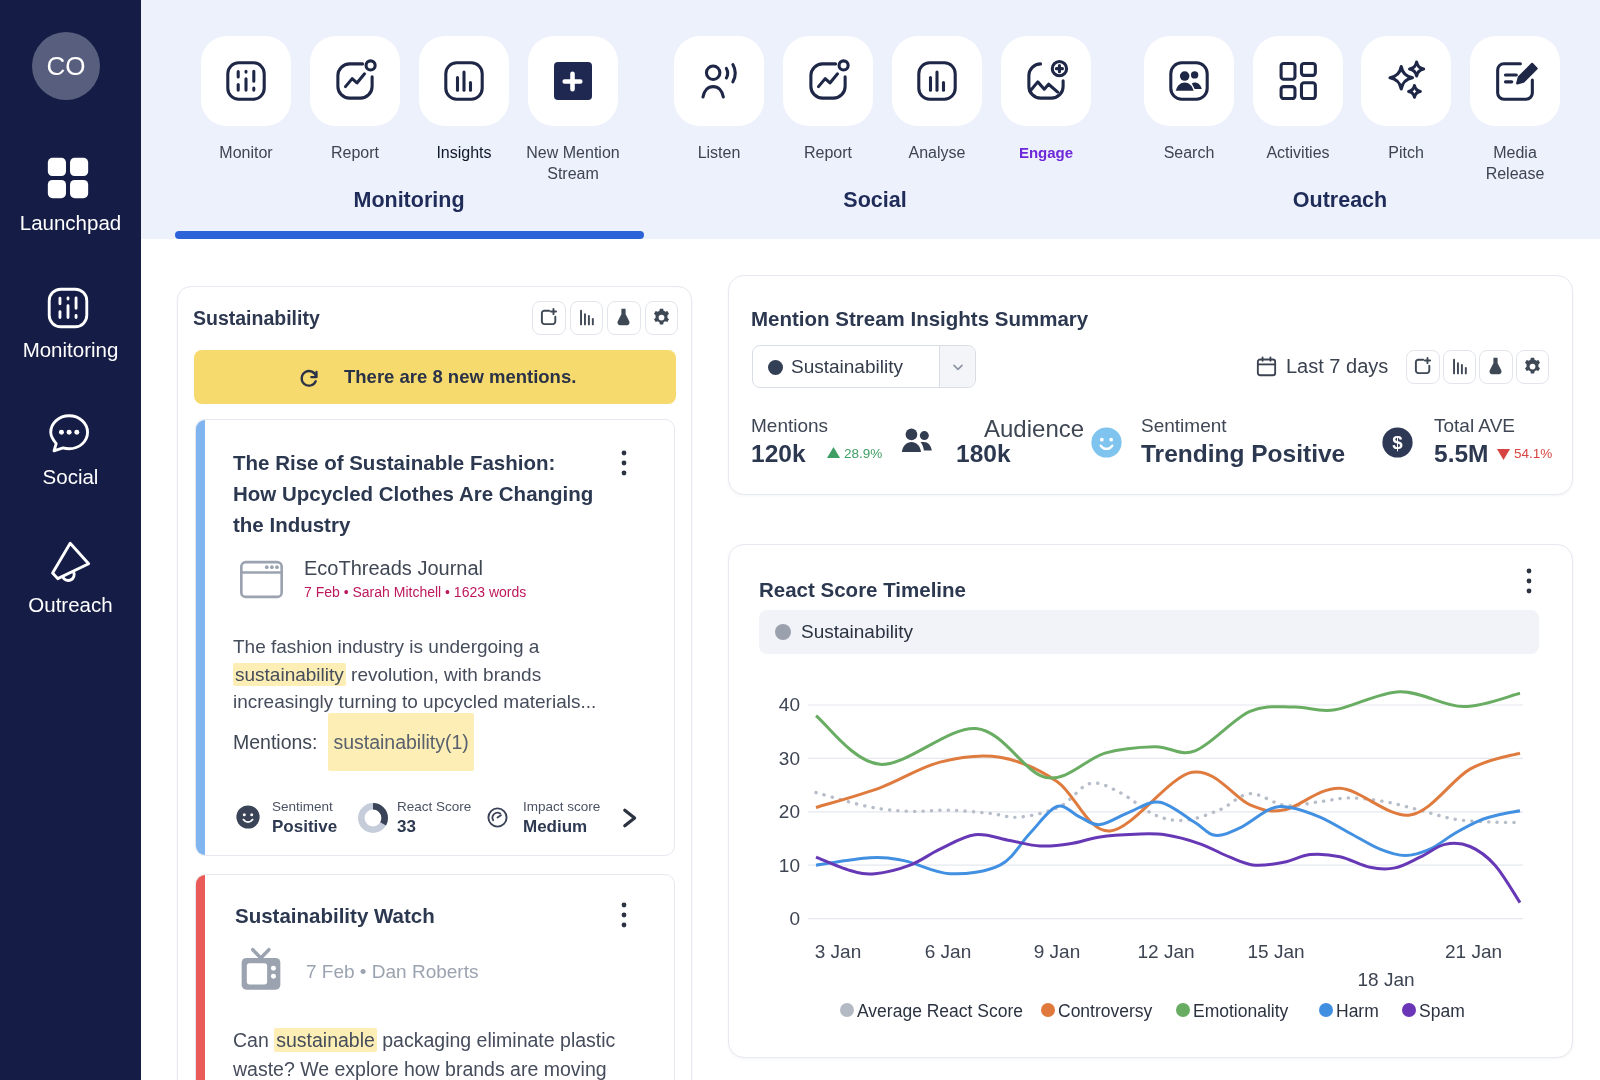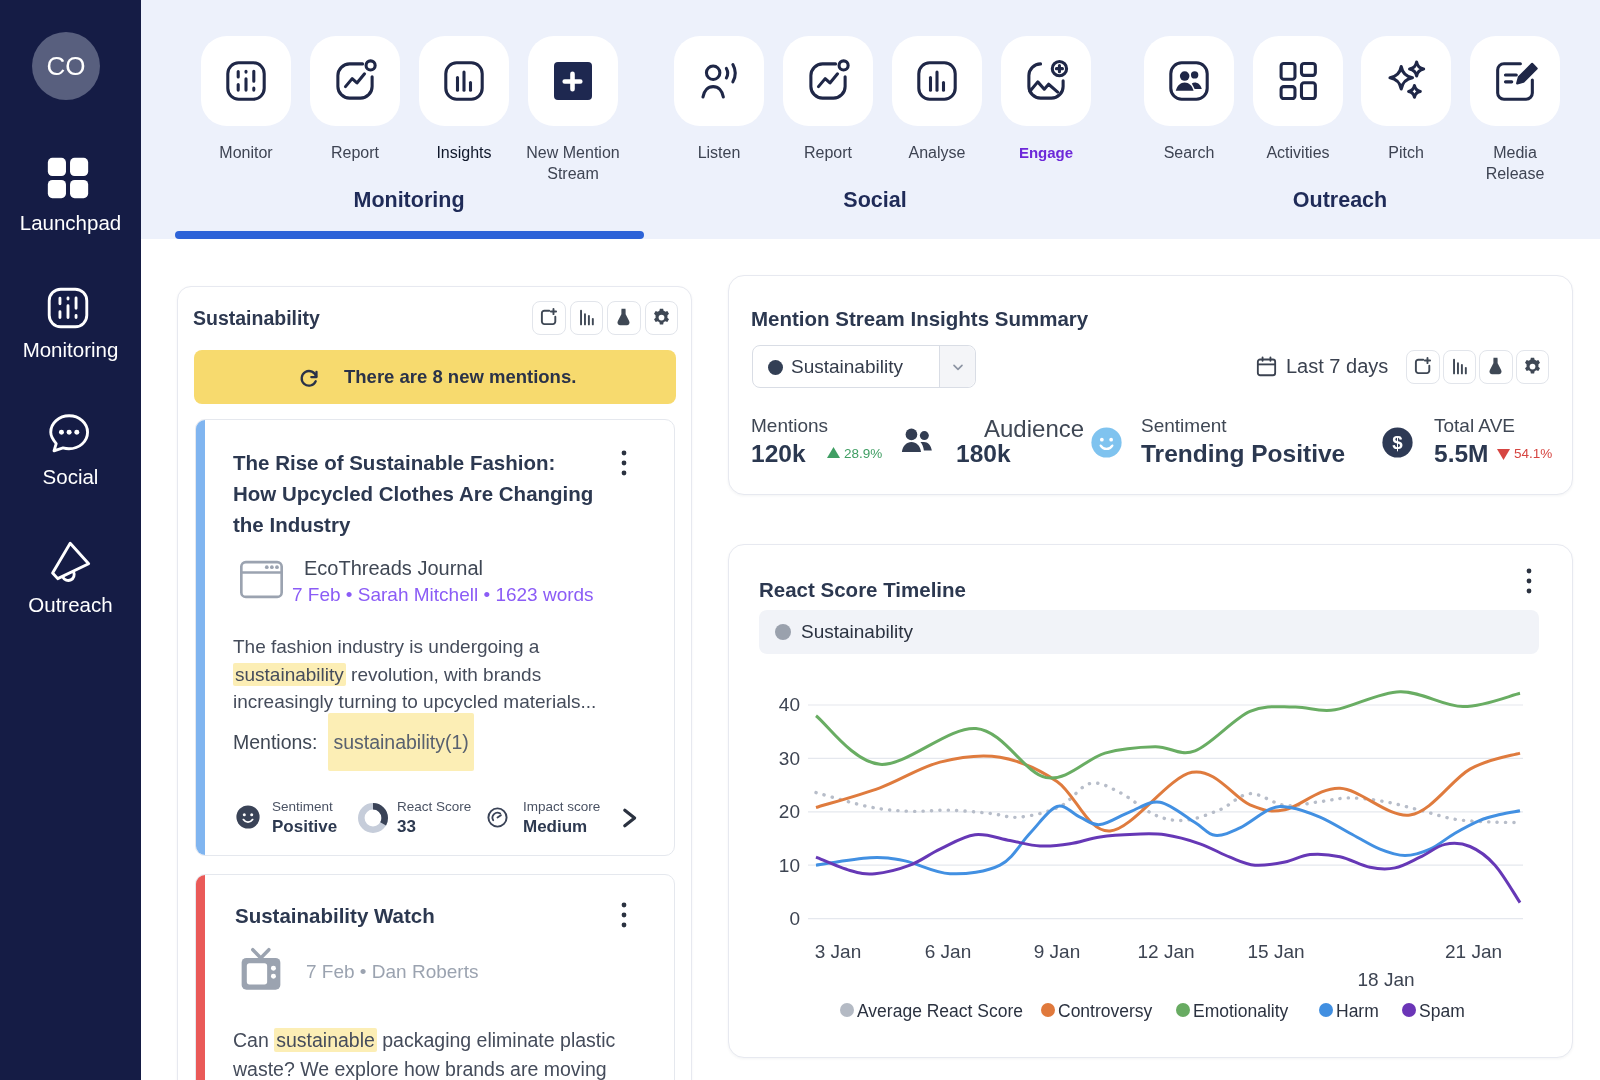--- a/index.html
+++ b/index.html
@@ -189,21 +189,21 @@
     <circle cx="3" cy="23" r="2.4" fill="#2b3240"></circle>
   </svg>
 <div class="abs" style="left:238px;top:556px;"><svg width="47" height="47" viewBox="0 0 24 24" fill="none" style="">
       <rect x="1.7" y="3.1" width="20.6" height="17.8" rx="2.3" stroke="#9ba3b0" stroke-width="1.35"></rect>
       <path d="M1.9 8.4h20.2" stroke="#9ba3b0" stroke-width="1.35"></path>
       <circle cx="14.7" cy="5.7" r=".95" fill="#9ba3b0"></circle>
       <circle cx="17.3" cy="5.7" r=".95" fill="#9ba3b0"></circle>
       <circle cx="19.9" cy="5.7" r=".95" fill="#9ba3b0"></circle>
     </svg></div>
 <div class="abs" style="left:304px;top:557px;font-size:20px;color:#3f4754;">EcoThreads Journal</div>
-<div class="abs" style="left:292px;top:584px;font-size:19px;color:#8b5cf6;">7 Feb • Sarah Mitchell • 1623 words</div>
+<div class="abs" style="left:304px;top:584px;font-size:14px;color:#be185d;">7 Feb • Sarah Mitchell • 1623 words</div>
 <div class="abs" style="left:233px;top:633px;width:420px;font-size:19px;color:#454c5b;line-height:27.5px;">The fashion industry is undergoing a<br><span class="hl">sustainability</span> revolution, with brands<br>increasingly turning to upcycled materials...</div>
 <div class="abs" style="left:233px;top:731px;font-size:19.5px;color:#3f4754;">Mentions:&nbsp; <span class="hl" style="color:#59616f;padding:18px 5px;">sustainability(1)</span></div>
 <div class="abs" style="left:236px;top:805px;"><svg width="24" height="24" viewBox="0 0 24 24" fill="none" style="">
       <circle cx="12" cy="12" r="11.6" fill="#3a4357"></circle>
       <circle cx="8.3" cy="9.7" r="1.5" fill="#fff"></circle>
       <circle cx="15.7" cy="9.7" r="1.5" fill="#fff"></circle>
       <path d="M7.4 14.6c1.2 1.7 2.8 2.6 4.6 2.6s3.4-.9 4.6-2.6" stroke="#fff" stroke-width="1.8" fill="none" stroke-linecap="round"></path>
     </svg></div>
 <div class="abs" style="left:272px;top:799px;font-size:13.5px;color:#4a5263;">Sentiment</div>
 <div class="abs" style="left:272px;top:817px;font-size:17px;font-weight:bold;color:#2d3950;">Positive</div>

